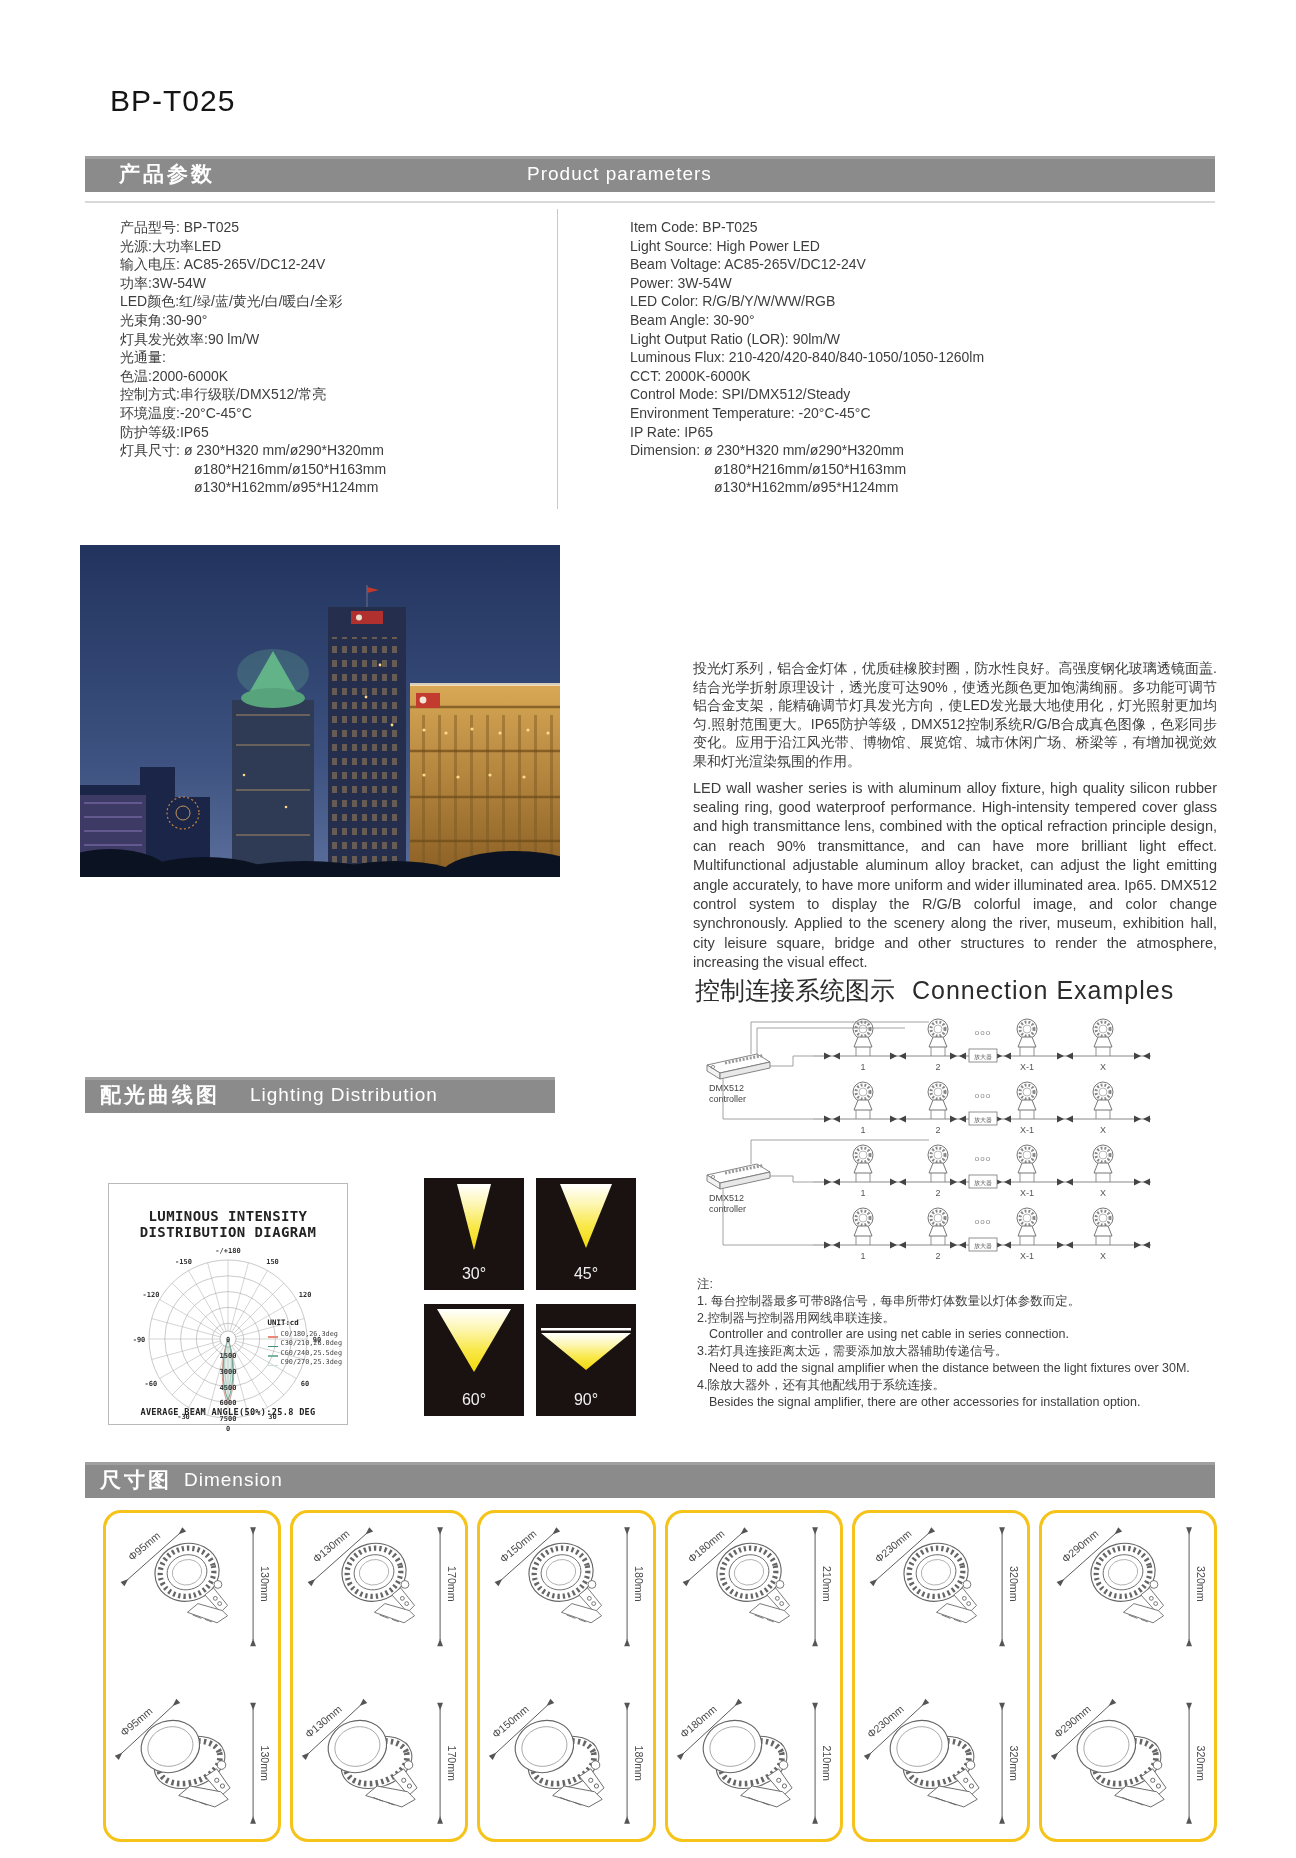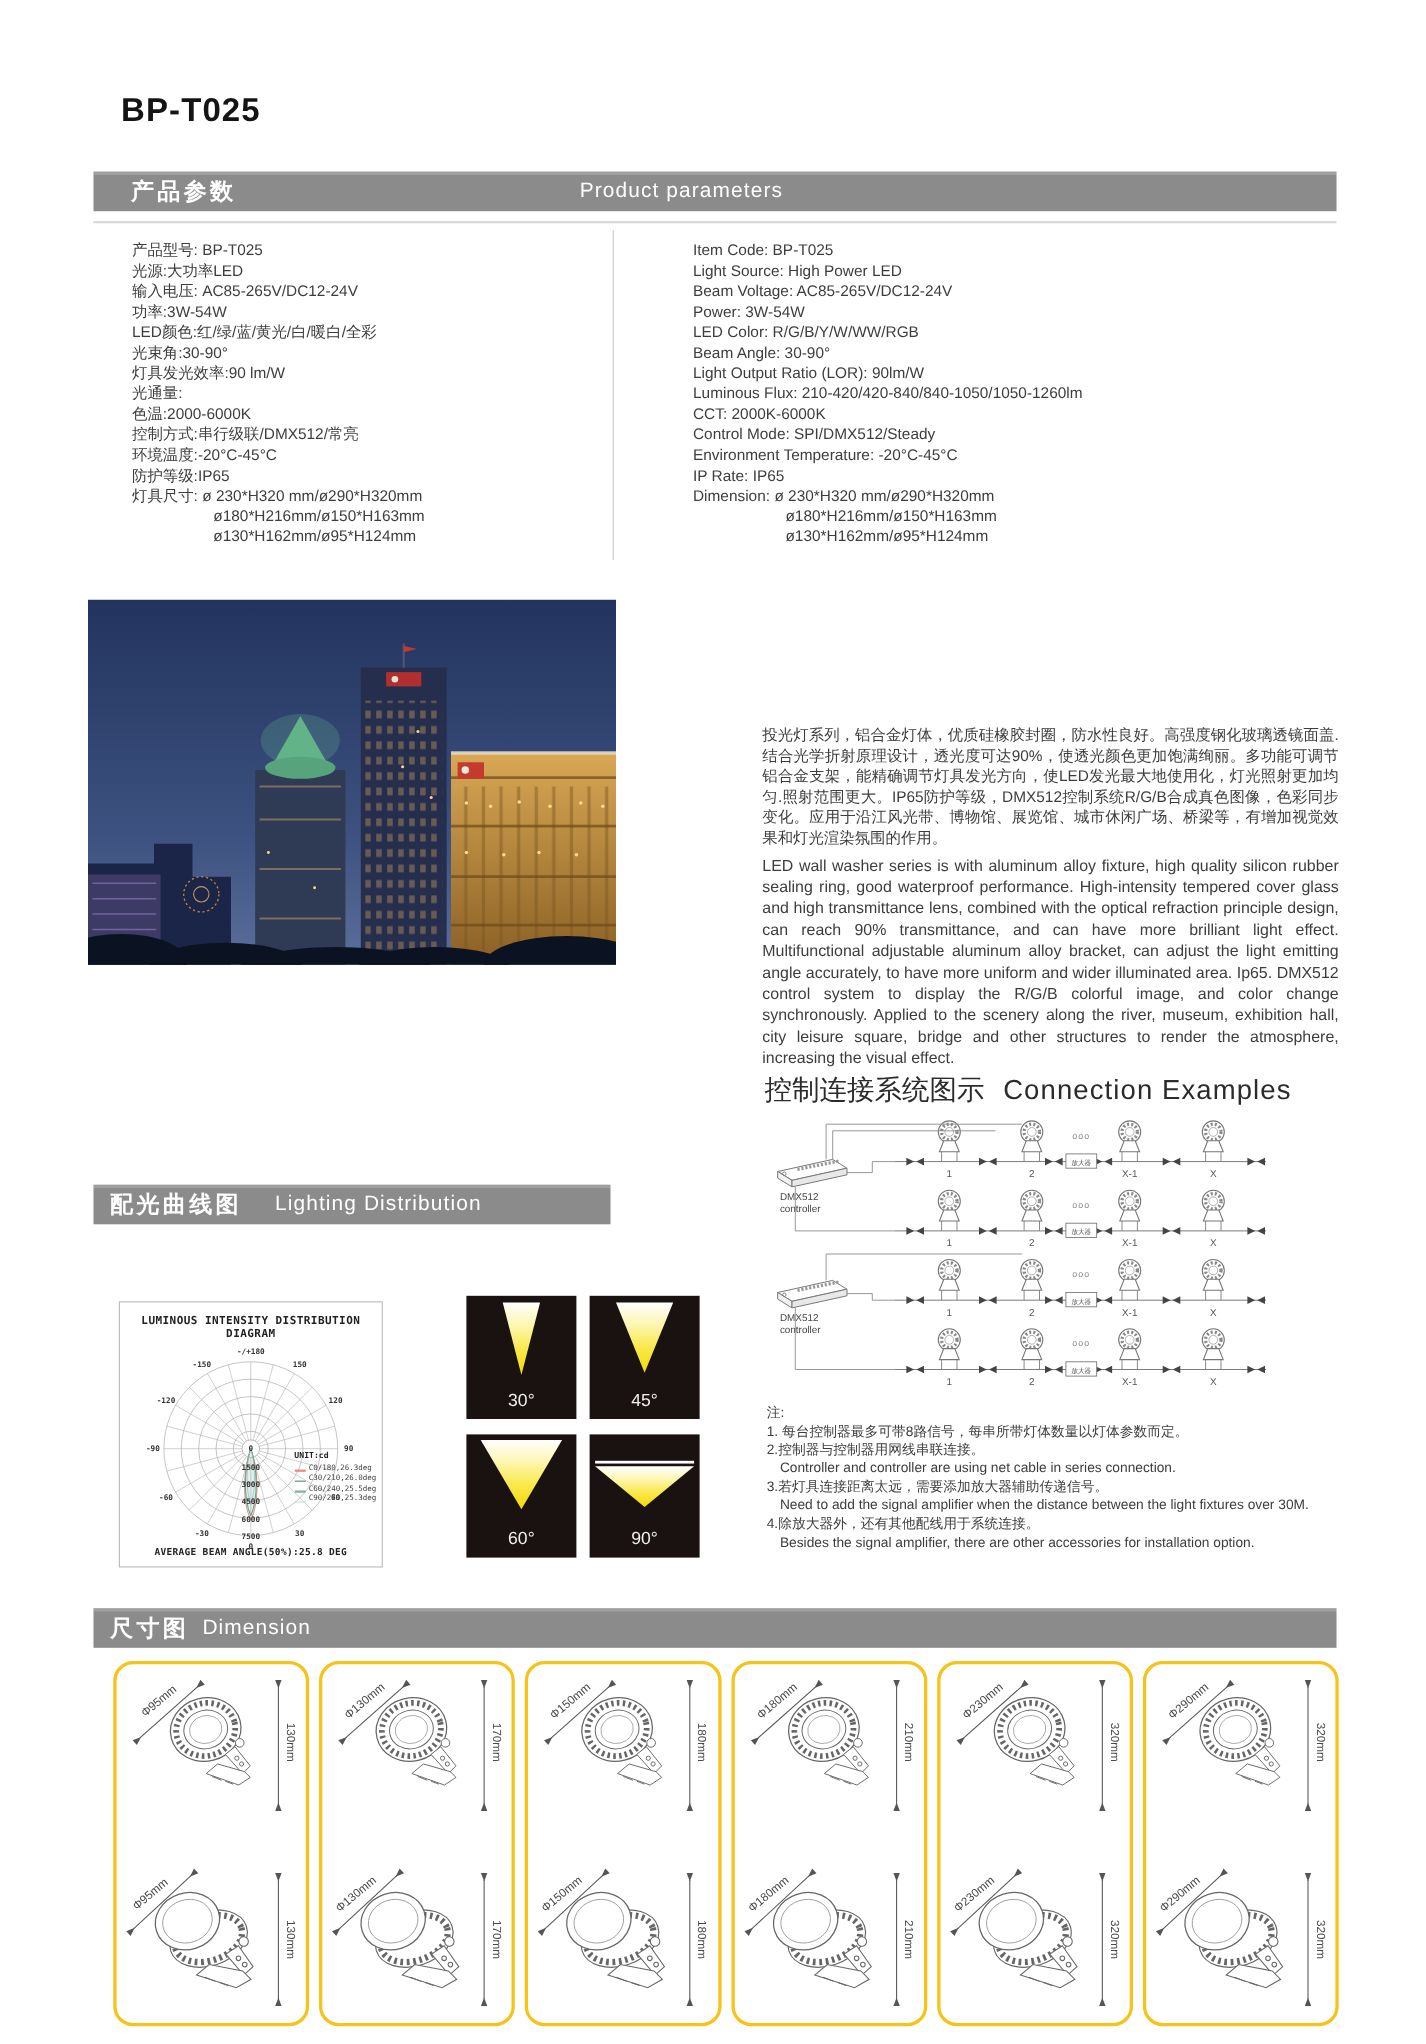--- a/index.html
+++ b/index.html
@@ -1,21 +1,21 @@
 <!DOCTYPE html>
 <html><head>
 <meta charset="utf-8">
 <style>
   html,body{margin:0;padding:0;}
   body{position:relative;width:1296px;height:1858px;background:#fff;
        font-family:"Liberation Sans",sans-serif;color:#333;overflow:hidden;}
   svg text{font-family:"Liberation Sans",sans-serif;}
 
   #page-title{position:absolute;left:110px;top:84px;margin:0;font-size:30px;
-              font-weight:bold;letter-spacing:1px;color:#141414;}
+              font-weight:normal;letter-spacing:1px;color:#141414;}
 
   .bar{position:absolute;height:36px;background:#8b8b8b;color:#fff;
        display:flex;align-items:center;box-shadow:inset 0 3px 0 rgba(255,255,255,.18);}
   .bar .zh{font-weight:bold;font-size:21px;letter-spacing:3px;}
   .bar .en{font-size:19px;letter-spacing:1px;}
   #bar-product{left:85px;top:156px;width:1130px;}
   #bar-product .zh{margin-left:34px;}
   #bar-product .en{position:absolute;left:442px;}
   #rule-top{position:absolute;left:85px;top:201px;width:1130px;height:2px;background:#d9d9d9;}
   #divider-v{position:absolute;left:557px;top:209px;width:1px;height:300px;background:#c9c9c9;}
@@ -43,21 +43,21 @@
          line-height:16.8px;color:#3d3d3d;}
   .note-en{padding-left:12px;}
 
   #bar-lighting{left:85px;top:1077px;width:470px;}
   #bar-lighting .zh{margin-left:15px;}
   #bar-lighting .en{margin-left:30px;}
 
   #polar-box{position:absolute;left:108px;top:1183px;width:238px;height:240px;
              border:1px solid #b9b9b9;background:#fff;
              font-family:"DejaVu Sans Mono",monospace;}
-  #polar-title{margin-top:12px;text-align:center;font-size:10px;font-weight:bold;
+  #polar-title{margin-top:24px;text-align:center;font-size:14px;font-weight:bold;
                letter-spacing:.4px;color:#222;}
   #polar-svg{display:block;margin:0 auto;}
   #polar-svg text{font-family:"DejaVu Sans Mono",monospace;}
   #polar-legend{position:absolute;right:5px;top:134px;font-size:6.8px;color:#444;}
   #polar-unit{font-weight:bold;font-size:7.4px;color:#222;margin-bottom:1px;}
   .leg-item{display:flex;align-items:flex-end;height:9.5px;white-space:nowrap;}
   .leg-dash{display:inline-block;width:10px;height:1.5px;margin-right:3px;}
   #polar-footer{position:absolute;bottom:7px;width:100%;text-align:center;
                 font-size:8.6px;font-weight:bold;color:#222;letter-spacing:.3px;}
 

